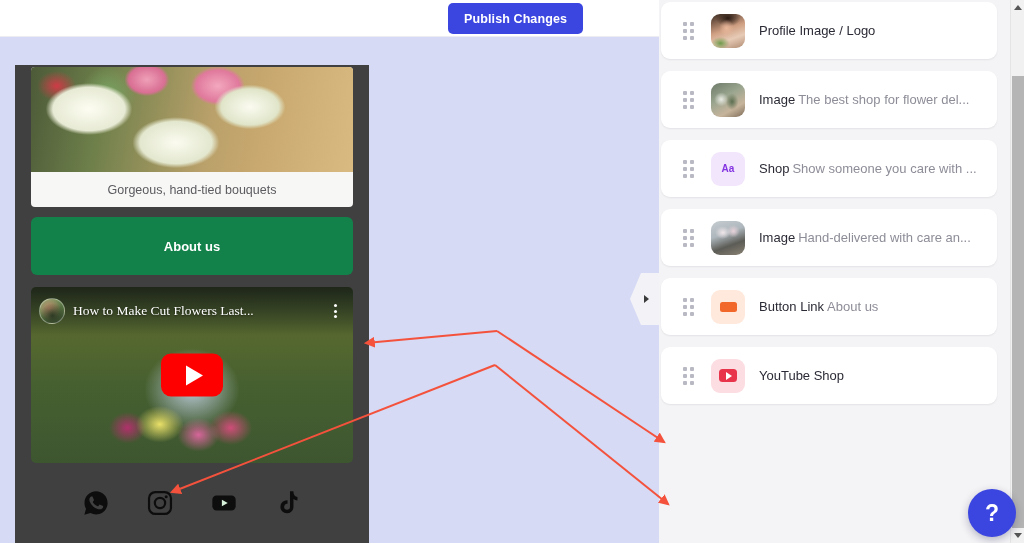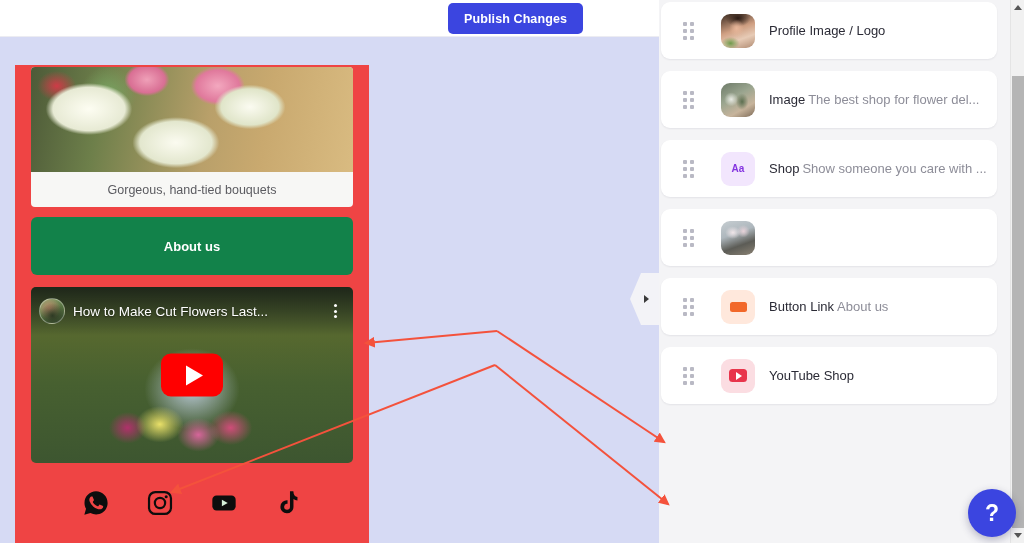--- a/index.html
+++ b/index.html
@@ -39,21 +39,21 @@
   .canvas {
     position: absolute; left: 0; top: 37px;
     width: 659px; height: 506px;
     background: #d6daf4;
   }
 
   
   .preview {
     position: absolute; left: 15px; top: 28px;
     width: 354px; height: 478px;
-    background: #ef4444;
+    background: #404040;
     overflow: hidden;
   }
   .blk { position: absolute; left: 16px; width: 322px; }
 
   .img-card {
     top: 2px; height: 140px;
     background: #f7f7f5;
     border-radius: 4px;
     overflow: hidden;
   }
@@ -94,21 +94,21 @@
       radial-gradient(ellipse 26px 22px at 30% 80%, #b0316b 0%, rgba(176,49,107,0) 72%),
       radial-gradient(ellipse 30px 24px at 62% 80%, #cf4d79 0%, rgba(207,77,121,0) 72%),
       radial-gradient(ellipse 70px 60px at 50% 58%, #b8c8d5 0%, rgba(184,200,213,0) 68%),
       linear-gradient(180deg, #3a4a30 0%, #56682f 28%, #476030 55%, #3d5630 100%),
       linear-gradient(90deg, #7a4236 0%, #8d5040 34%, #5e7640 60%, #47652f 100%);
     position: absolute;
   }
   .vid-topbar {
     position: absolute; left: 0; top: 0; width: 100%; height: 48px;
     background: linear-gradient(180deg, rgba(0,0,0,.48) 0%, rgba(0,0,0,0) 100%);
-    display: flex; align-items: center; padding: 0 10px 0 8px; gap: 8px;
+    display: flex; align-items: center; padding: 0 10px 0 8px; gap: 8px; font-family: Liberation Serif, serif;
   }
   .vid-avatar {
     width: 26px; height: 26px; border-radius: 50%;
     flex: 0 0 26px;
     background:
       radial-gradient(circle at 52% 70%, #2e3a24 0%, rgba(46,58,36,0) 60%),
       radial-gradient(circle at 40% 40%, #c08a6a 0%, rgba(192,138,106,0) 55%),
       linear-gradient(150deg, #9fb37e 0%, #55703f 55%, #35472c 100%);
     border: 1px solid rgba(255,255,255,.35);
   }
@@ -197,21 +197,21 @@
     gap: 3px;
     justify-content: center;
     cursor: grab;
   }
   .drag-handle i { width: 4px; height: 4px; background: #b9b9c4; border-radius: 1px; display: block; }
 
   .blk-icon {
     flex: 0 0 auto;
     width: 34px; height: 34px;
     border-radius: 9px;
-    margin-left: 20px;
+    margin-left: 10px;
     display: flex; align-items: center; justify-content: center;
     overflow: hidden;
   }
   .blk-label { margin-left: 14px; font-size: 13px; white-space: nowrap; overflow: hidden; }
   .blk-label .t { color: #2b2b36; font-weight: normal; }
   .blk-label .s { color: #8d8d98; font-weight: normal; margin-left: 3px; }
 
   
   .ic-button { background: #ffe8dc; }
   .ic-button .glyph { width: 17px; height: 10px; border-radius: 2.5px; background: #f2682a; }
@@ -405,20 +405,21 @@
         <div class="block-item">
           <div class="drag-handle">
             <i></i>
             <i></i>
             <i></i>
             <i></i>
             <i></i>
             <i></i>
           </div>
           <div class="blk-icon thumb-hand"></div>
+          <div class="blk-label"><span class="t">Image</span><span class="s">Hand-delivered with care an...</span></div>
         </div>
         <div class="block-item">
           <div class="drag-handle">
             <i></i>
             <i></i>
             <i></i>
             <i></i>
             <i></i>
             <i></i>
           </div>

